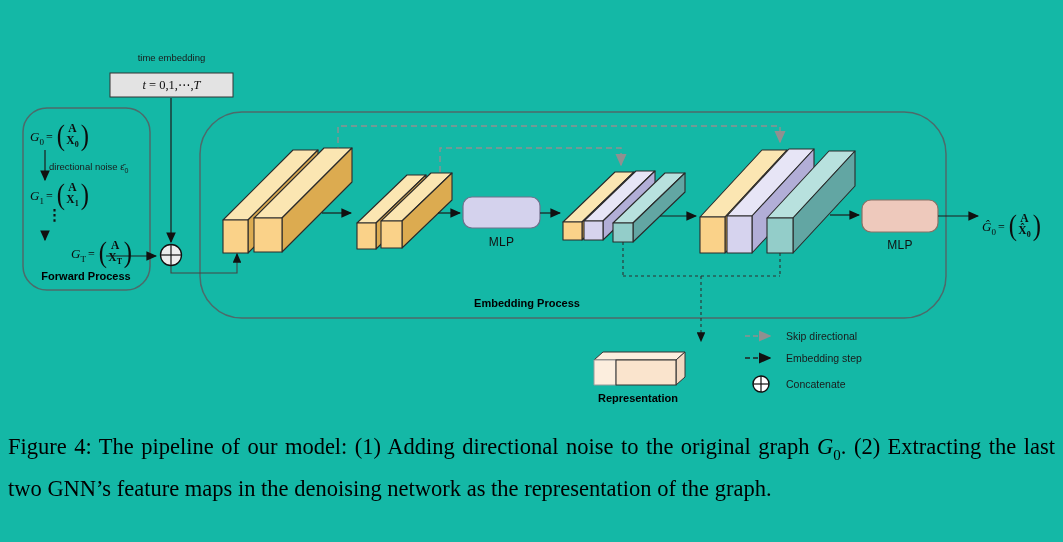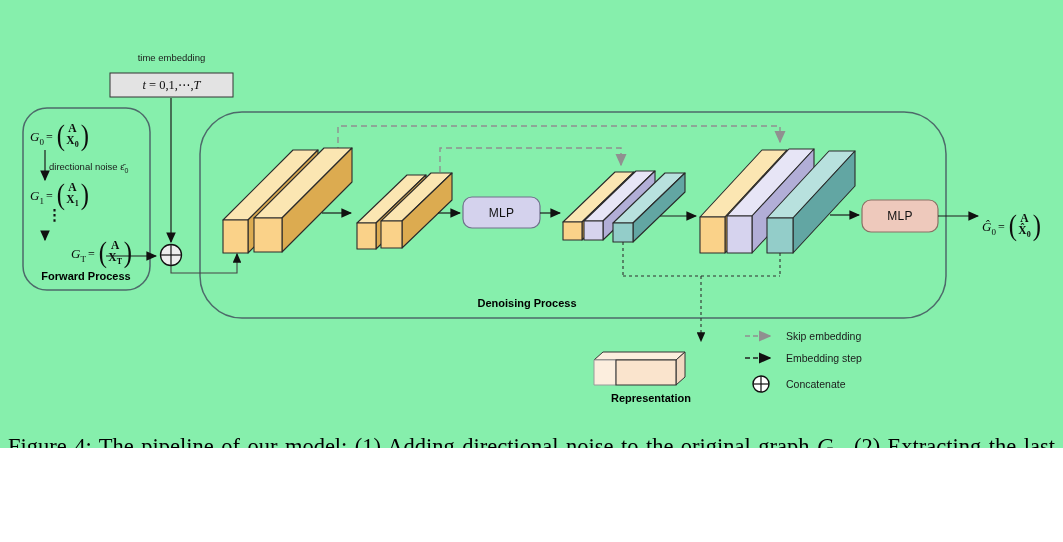--- a/index.html
+++ b/index.html
@@ -1,25 +1,25 @@
 <!DOCTYPE html>
 <html style="--yellow-front: #fad289; --yellow-top: #fbe6b2; --yellow-side: #dcab50; --lavender-front: #d6d3ee; --lavender-top: #e7e5f6; --lavender-side: #b2aed7; --teal-front: #93cdc9; --teal-top: #b8e1de; --teal-side: #62a6a3; --peach-front: #fae4cd; --peach-top: #fceede; --peach-side: #f1d8c1; --box-border: #4d6a6a; --mlp1-fill: #d4d2ed; --mlp2-fill: #eec9bc; --time-fill: #e3e3e3; --skip-gray: #909090; --embed-dark: #2f2f2f;"><head>
 <meta charset="utf-8">
 <style>
   html,body{margin:0;padding:0;background:#fff;}
-  .stage{position:relative;width:1063px;height:448px;background:#86efac;overflow:hidden;
+  .stage{position:relative;width:1063px;height:542px;background:#14b8a6;overflow:hidden;
          font-family:"Liberation Sans",sans-serif;color:#111;}
   .stage svg{position:absolute;left:0;top:0;}
   .ov{position:absolute;white-space:nowrap;}
   .ctr{display:flex;align-items:center;justify-content:center;text-align:center;}
   
   .lab9{font-size:9.5px;color:#1a1a1a;}
   .lab10{font-size:10.5px;color:#1a1a1a;}
   .bold11{font-size:11px;font-weight:bold;color:#000;}
-  .mlp{font-size:12px;color:#111;letter-spacing:.3px;}
+  .mlp{font-size:12px;color:#111;letter-spacing:.3px;margin-top:29px;}
   
   .mrow{position:absolute;display:flex;align-items:center;font-family:"Liberation Serif",serif;color:#0c0c0c;}
   .mi{font-style:italic;font-size:13px;}
   .gwrap sub{font-size:9px;}
   .meq{font-size:12px;margin:0 3px 0 2px;}
   .paren{font-size:29px;line-height:1;font-weight:normal;transform:scaleX(.85);margin-top:-3px;}
   .vec{display:inline-flex;flex-direction:column;align-items:center;font-weight:bold;
        font-size:11.5px;line-height:12px;padding:0 1px;}
   .vec sub{font-size:8px;}
   .noise sub{font-size:7px;}
@@ -194,36 +194,36 @@
         <span><span>X</span><sub>T</sub></span>
       </span>
   <span class="paren">)</span>
 </div>
 
 <div class="ov ctr bold11" style="left:26px;top:270px;width:120px;">Forward Process</div>
 
 <div class="ov ctr mlp" style="left:463px;top:197px;width:77px;height:31px;">MLP</div>
 <div class="ov ctr mlp" style="left:862px;top:200px;width:76px;height:32px;">MLP</div>
 
-<div class="ov ctr bold11" style="left:427px;top:297px;width:200px;">Denoising Process</div>
+<div class="ov ctr bold11" style="left:427px;top:297px;width:200px;">Embedding Process</div>
 
 <div class="mrow" style="left:982px;top:201px;height:32px;margin-top:10px;">
   <span class="gwrap"><span class="mi">Ĝ</span><sub>0</sub></span>
   <span class="meq">=</span>
   <span class="paren">(</span>
   <span class="vec">
         <span>A</span>
         <span><span>X̂</span><sub>0</sub></span>
       </span>
   <span class="paren">)</span>
 </div>
 
-<div class="ov ctr bold11" style="left:581px;top:392px;width:140px;">Representation</div>
-
-<div class="ov lab10" style="left:786px;top:330px;">Skip embedding</div>
+<div class="ov ctr bold11" style="left:568px;top:392px;width:140px;">Representation</div>
+
+<div class="ov lab10" style="left:786px;top:330px;">Skip directional</div>
 <div class="ov lab10" style="left:786px;top:352px;">Embedding step</div>
 <div class="ov lab10" style="left:786px;top:378px;">Concatenate</div>
 
 <div class="caption">
   <span>Figure 4: The pipeline of our model: (1) Adding directional noise to the original graph </span><span class="cg">G</span><sub>0</sub><span>. (2) Extracting the last two GNN’s feature maps in the denoising network as the representation of the graph.</span>
 </div>
 
 </div>
 
 </body></html>

